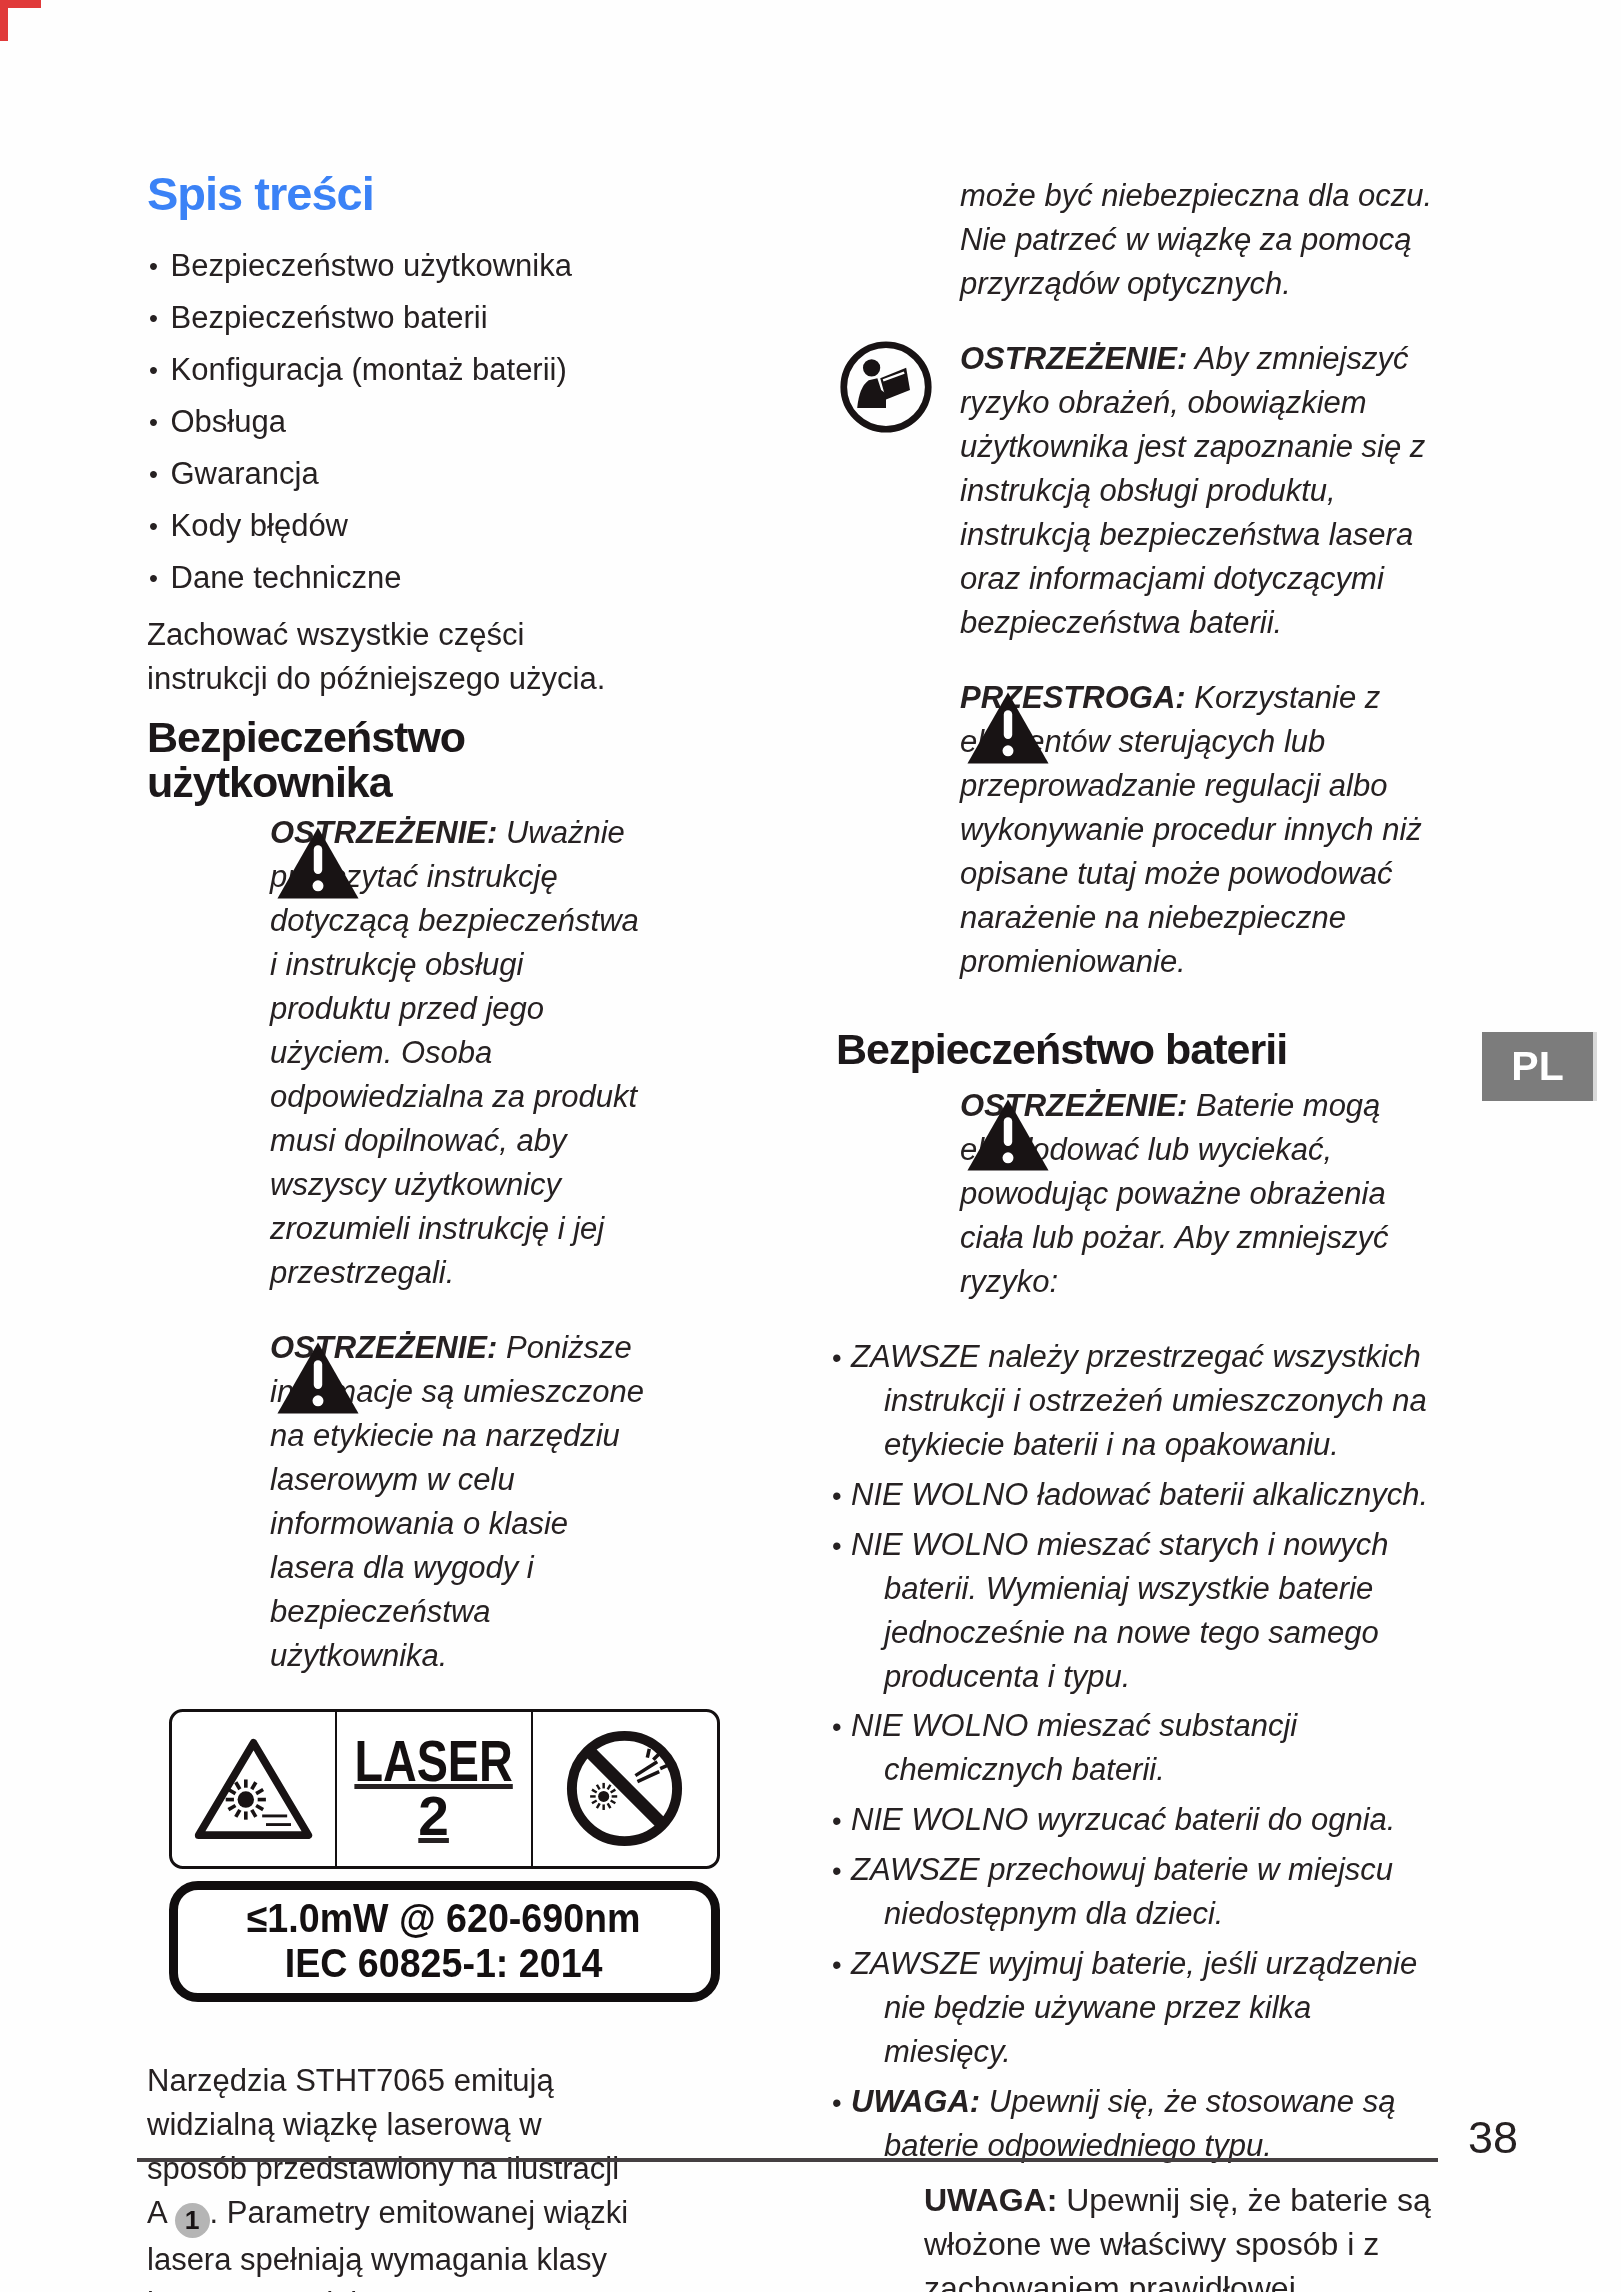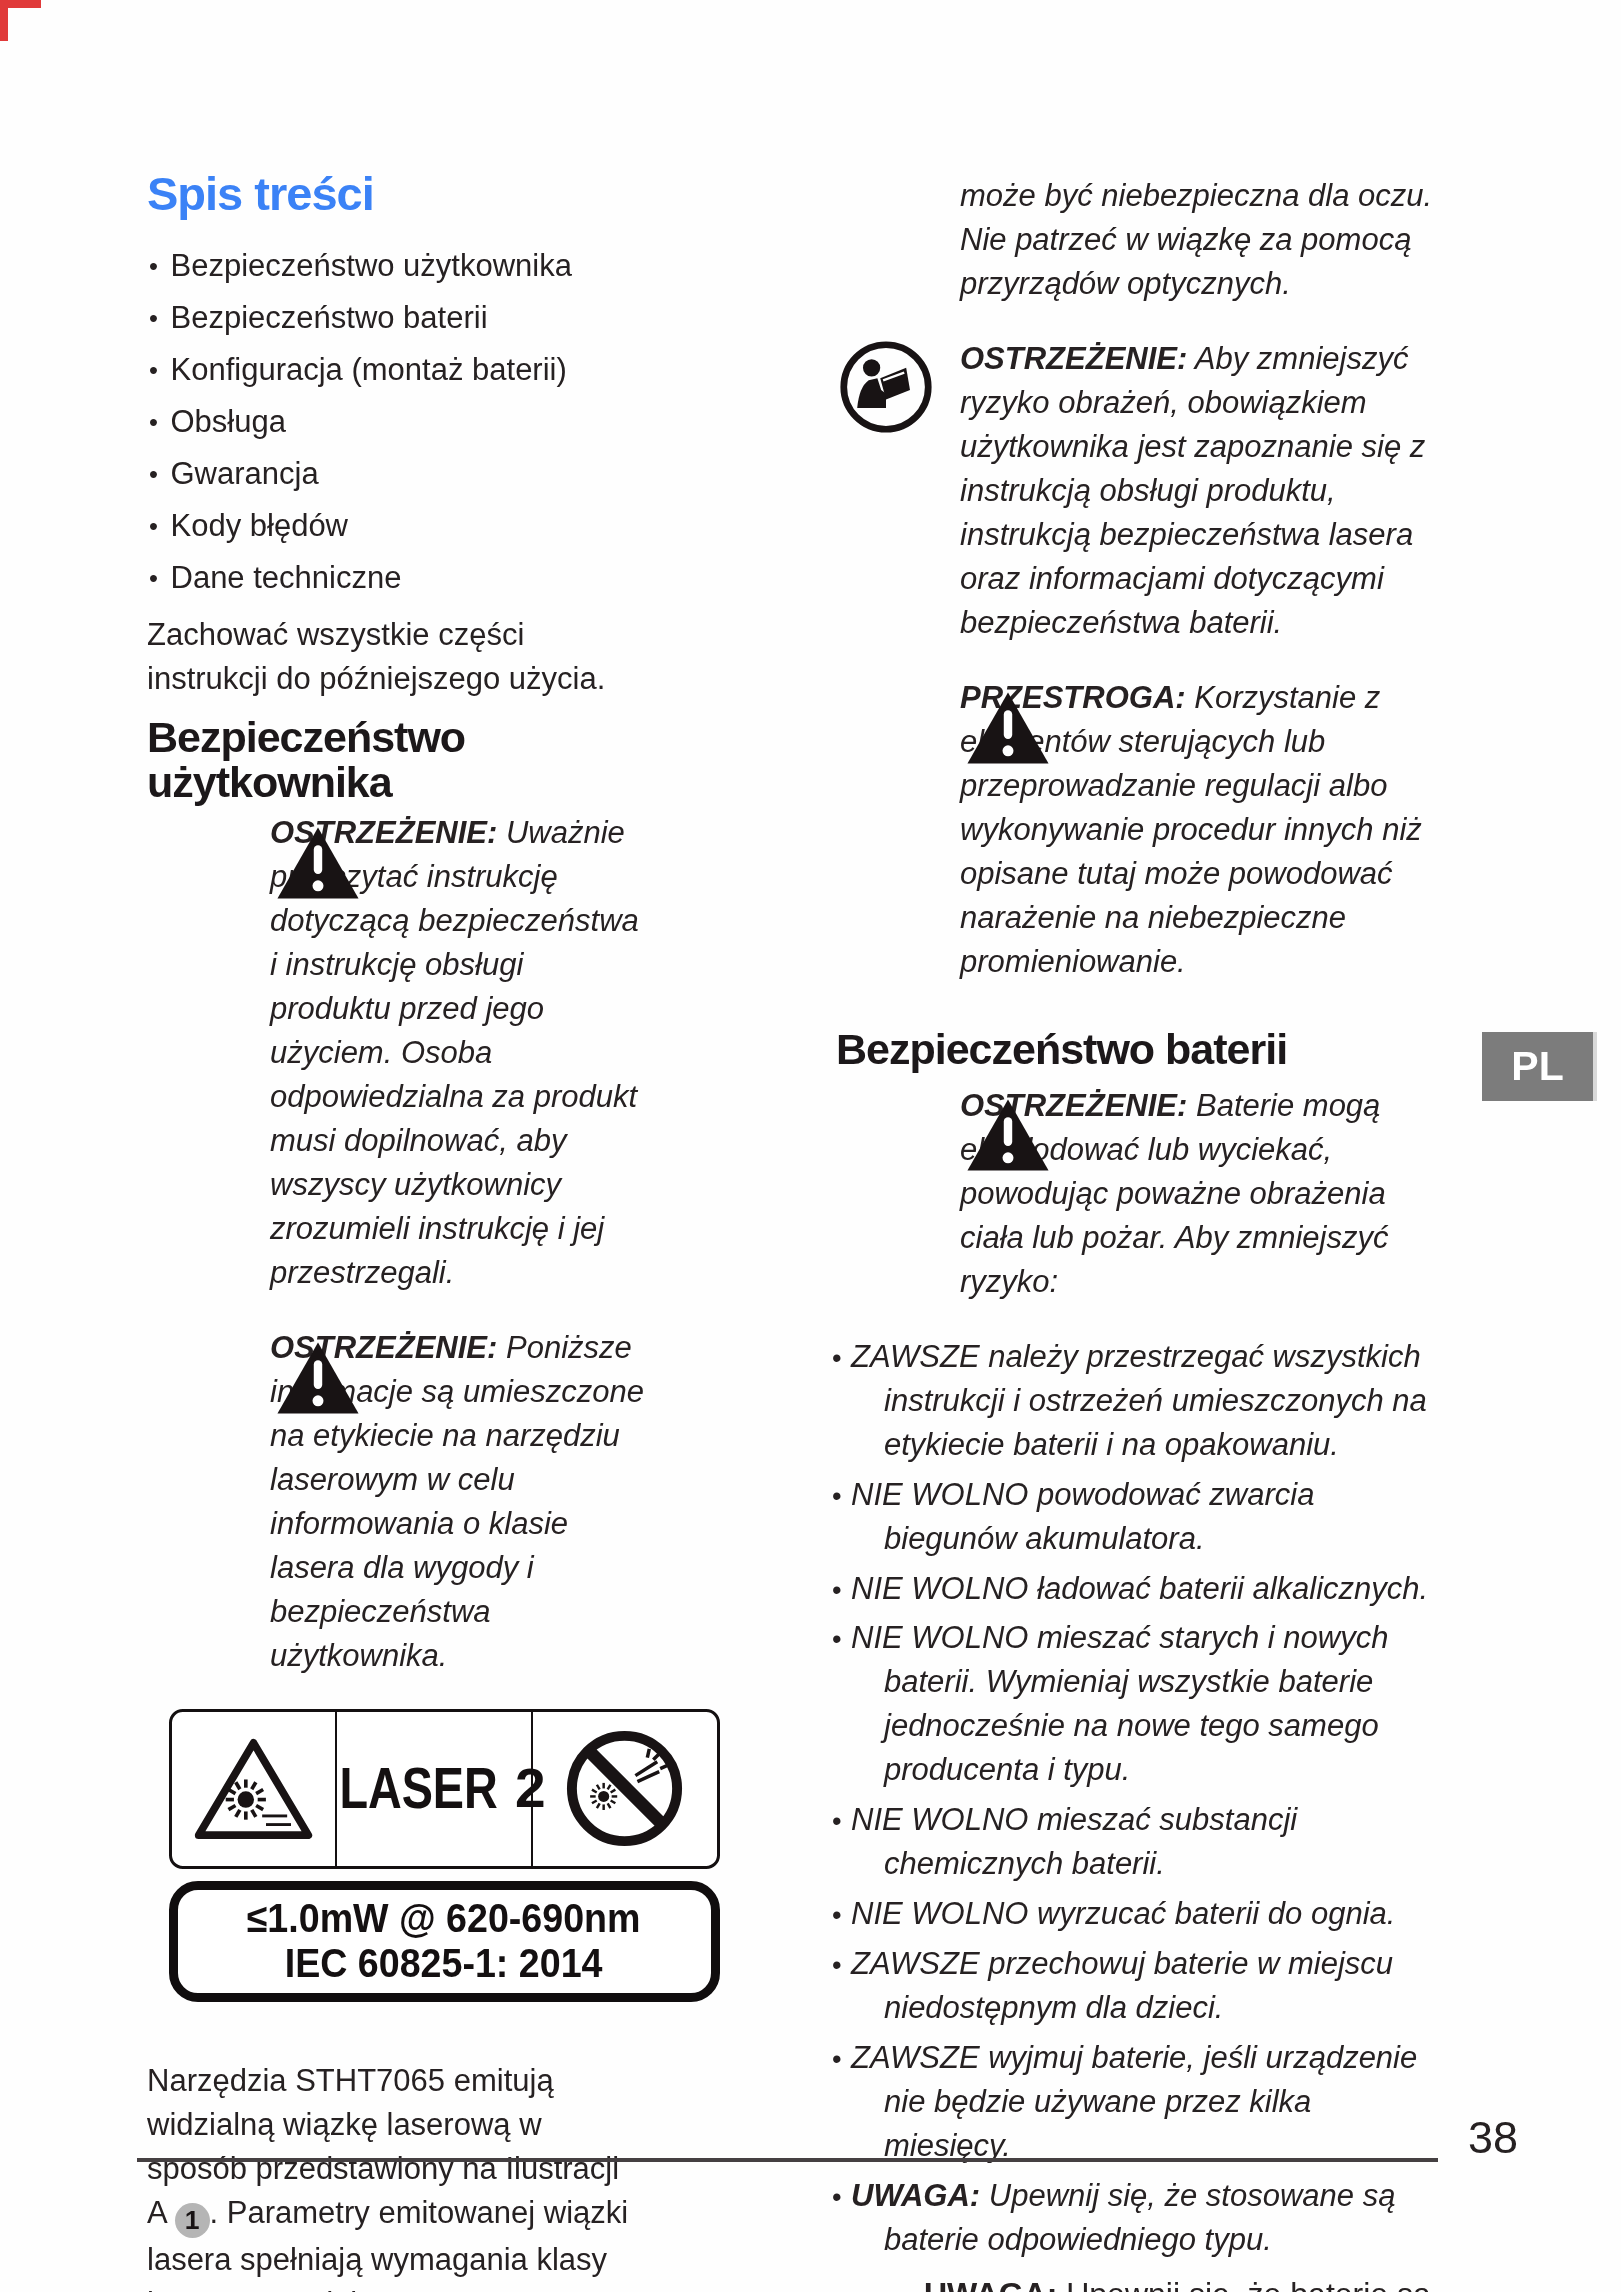--- a/index.html
+++ b/index.html
@@ -30,21 +30,21 @@
   .col-right .warn{margin-left:124px;width:477px;}
   .warn .wlabel{font-weight:bold;text-align:right;}
   .warn .tri-overlay{position:absolute;left:3.9px;top:13.7px;width:88px;height:76px;z-index:3;}
   .warn .manual-icon{position:absolute;left:-122px;top:2px;width:96px;height:96px;}
   
   .laser-label{margin:25.5px 0 0 21.6px;width:551px;}
   .ll-top{box-sizing:border-box;height:160px;border:3.9px solid #141011;border-radius:13.7px;
     display:flex;background:#fff;}
   .ll-cell{display:flex;align-items:center;justify-content:center;}
   .ll-c1{width:163px;border-right:2.9px solid #141011;}
-  .ll-c2{width:194px;border-right:2.9px solid #141011;}
+  .ll-c2{width:194px;border-right:2.9px solid #141011;flex-direction:column;text-decoration:underline;}
   .ll-c3{flex:1;}
   .ll-word{font-weight:bold;font-size:57px;line-height:55px;display:inline-block;
     transform:scaleX(.82);color:#141011;}
   .ll-num{font-weight:bold;font-size:55px;line-height:55px;color:#141011;}
   .ll-bottom{box-sizing:border-box;margin-top:11.8px;border:9.8px solid #100d0e;border-radius:29px;
     padding:5.9px 3.9px 7.8px 3.9px;text-align:center;background:#fff;}
   .ll-line{font-weight:bold;font-size:40px;line-height:45px;color:#141011;display:block;
     transform:scaleX(.94);white-space:nowrap;}
   
   .badge1{display:inline-flex;align-items:center;justify-content:center;
@@ -225,21 +225,20 @@
           </svg>
       </span>
       <span class="wlabel">OSTRZEŻENIE:</span>
       <span>Baterie mogą eksplodować lub wyciekać, powodując poważne obrażenia ciała lub pożar. Aby zmniejszyć ryzyko:</span>
     </p>
 
     <ul class="bullets">
 
         <li><span class="b-label"></span> <span>ZAWSZE należy przestrzegać wszystkich instrukcji i ostrzeżeń umieszczonych na etykiecie baterii i na opakowaniu.</span></li>
 
-        <li><span class="b-label"></span> <span>NIE WOLNO powodować zwarcia biegunów akumulatora.</span></li>
 
         <li><span class="b-label"></span> <span>NIE WOLNO ładować baterii alkalicznych.</span></li>
 
         <li><span class="b-label"></span> <span>NIE WOLNO mieszać starych i nowych baterii. Wymieniaj wszystkie baterie jednocześnie na nowe tego samego producenta i typu.</span></li>
 
         <li><span class="b-label"></span> <span>NIE WOLNO mieszać substancji chemicznych baterii.</span></li>
 
         <li><span class="b-label"></span> <span>NIE WOLNO wyrzucać baterii do ognia.</span></li>
 
         <li><span class="b-label"></span> <span>ZAWSZE przechowuj baterie w miejscu niedostępnym dla dzieci.</span></li>

